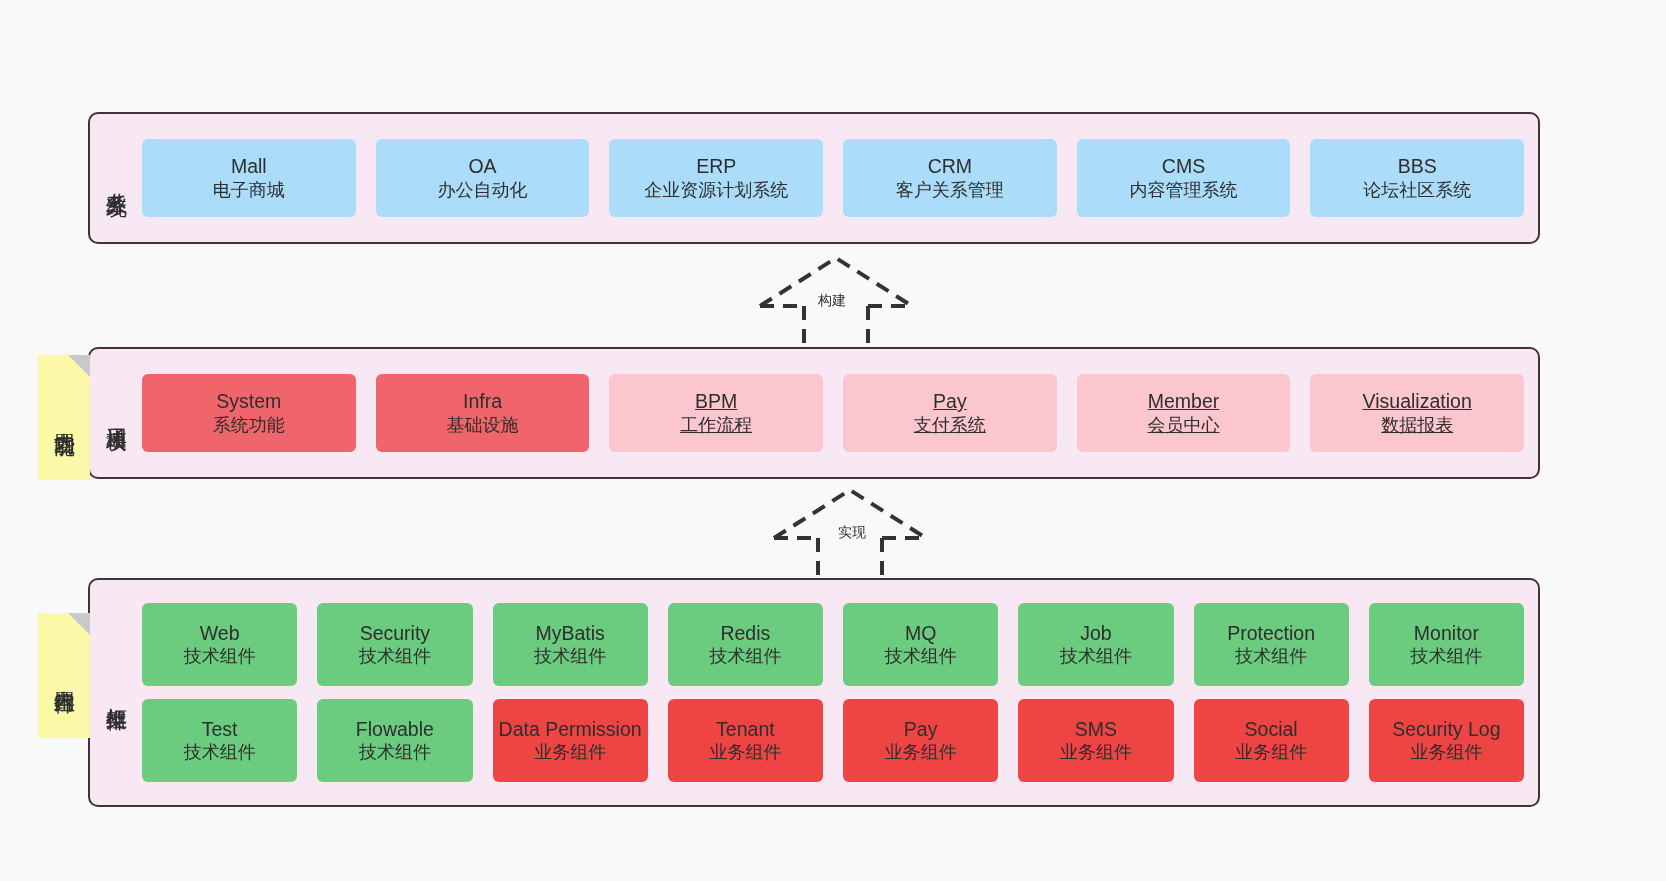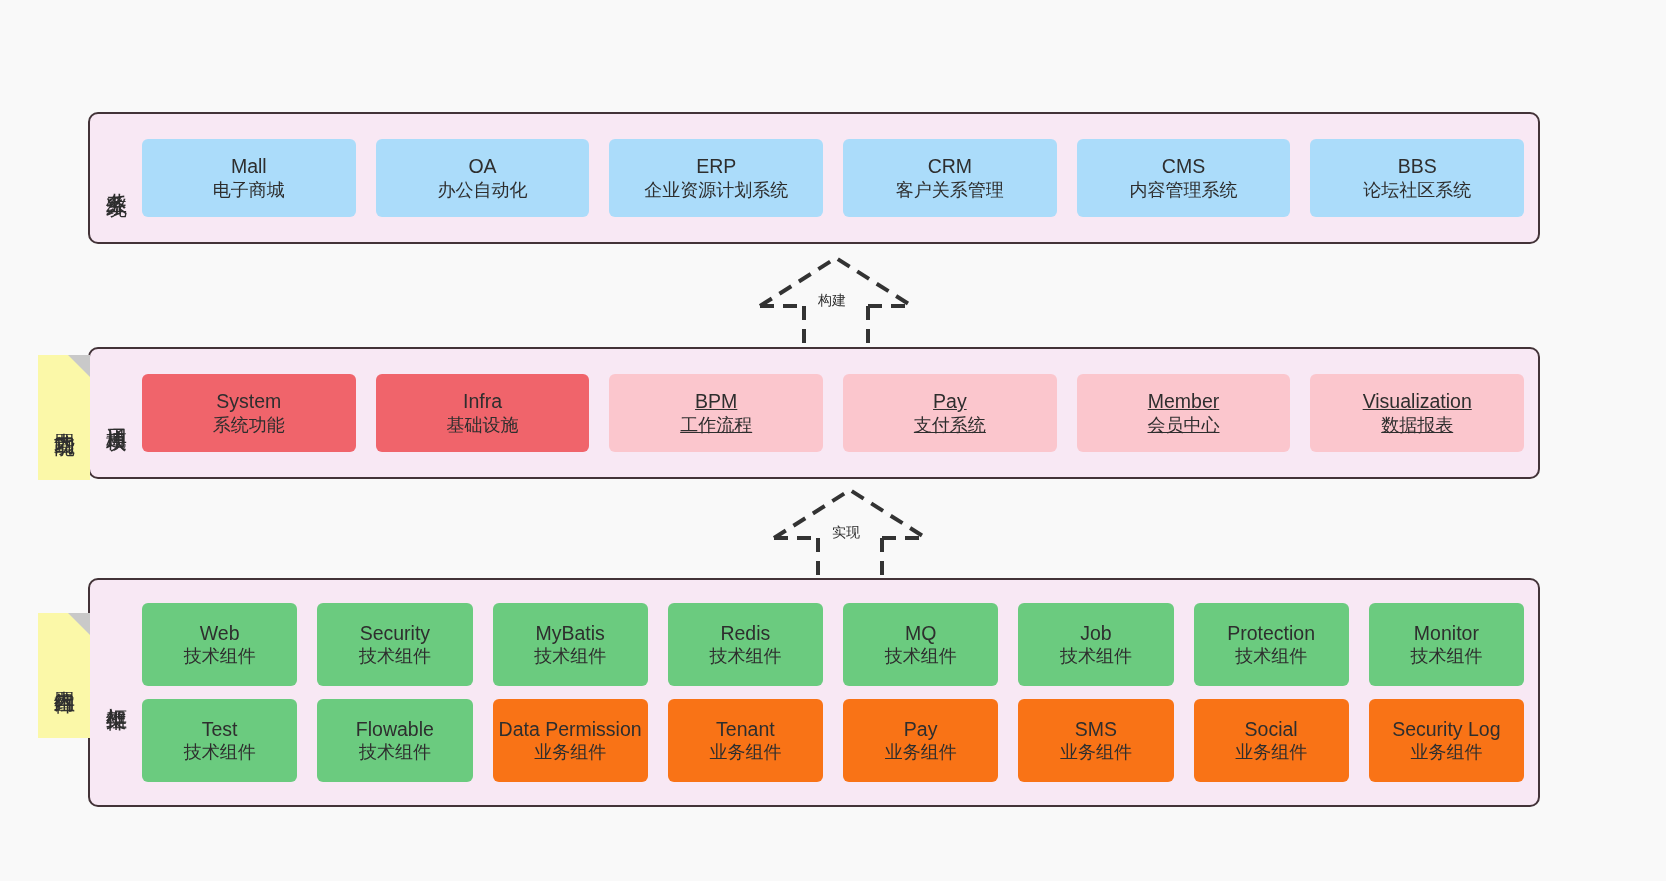--- a/index.html
+++ b/index.html
@@ -93,33 +93,33 @@
 
   
   #panel-business {
     left: 88px;  top: 112px;  width: 1452px; height: 132px;
   }
   #panel-business .card-row { height: 78px; }
 
   #panel-common {
     left: 88px;  top: 347px;  width: 1452px; height: 132px;
   }
-  #panel-common .card-row { height: 78px; }
+  #panel-common .card-row { height: 78px; justify-content: center; }
 
   #panel-framework {
     left: 88px;  top: 578px;  width: 1452px; height: 229px;
   }
   #panel-framework .card-row { height: 83px; }
 
   
   .c-blue        { background: #abdcfa; }
   .c-red-strong  { background: #f0646b; }
   .c-red-light   { background: #fbc6cd; text-decoration: underline; }
   .c-green-strong{ background: #6bcb7f; }
-  .c-green-light { background: #f97316; }
+  .c-green-light { background: #ef4444; }
 
   
   .note {
     position: absolute;
     background: #fbf8a8;
     color: #2e2e2e;
     font-size: 21px;
     line-height: 1.18;
     letter-spacing: 1px;
     display: flex;
@@ -150,21 +150,21 @@
     position: absolute;
     font-size: 14px;
     color: #2e2e2e;
     background: transparent;
     white-space: nowrap;
     user-select: none;
   }
   #connector-build  { left: 756px; top: 254px; }
   #connector-build .connector-label  { left: 62px; top: 38px; }
   #connector-realize{ left: 770px; top: 486px; }
-  #connector-realize .connector-label{ left: 62px; top: 38px; }
+  #connector-realize .connector-label{ left: 68px; top: 38px; }
 </style>
 </head>
 <body>
 
 <div id="canvas">
 
   <div class="layer-panel" id="panel-business">
     <div class="layer-title">业务系统</div>
     <div class="layer-body">
       <div class="card-row">

